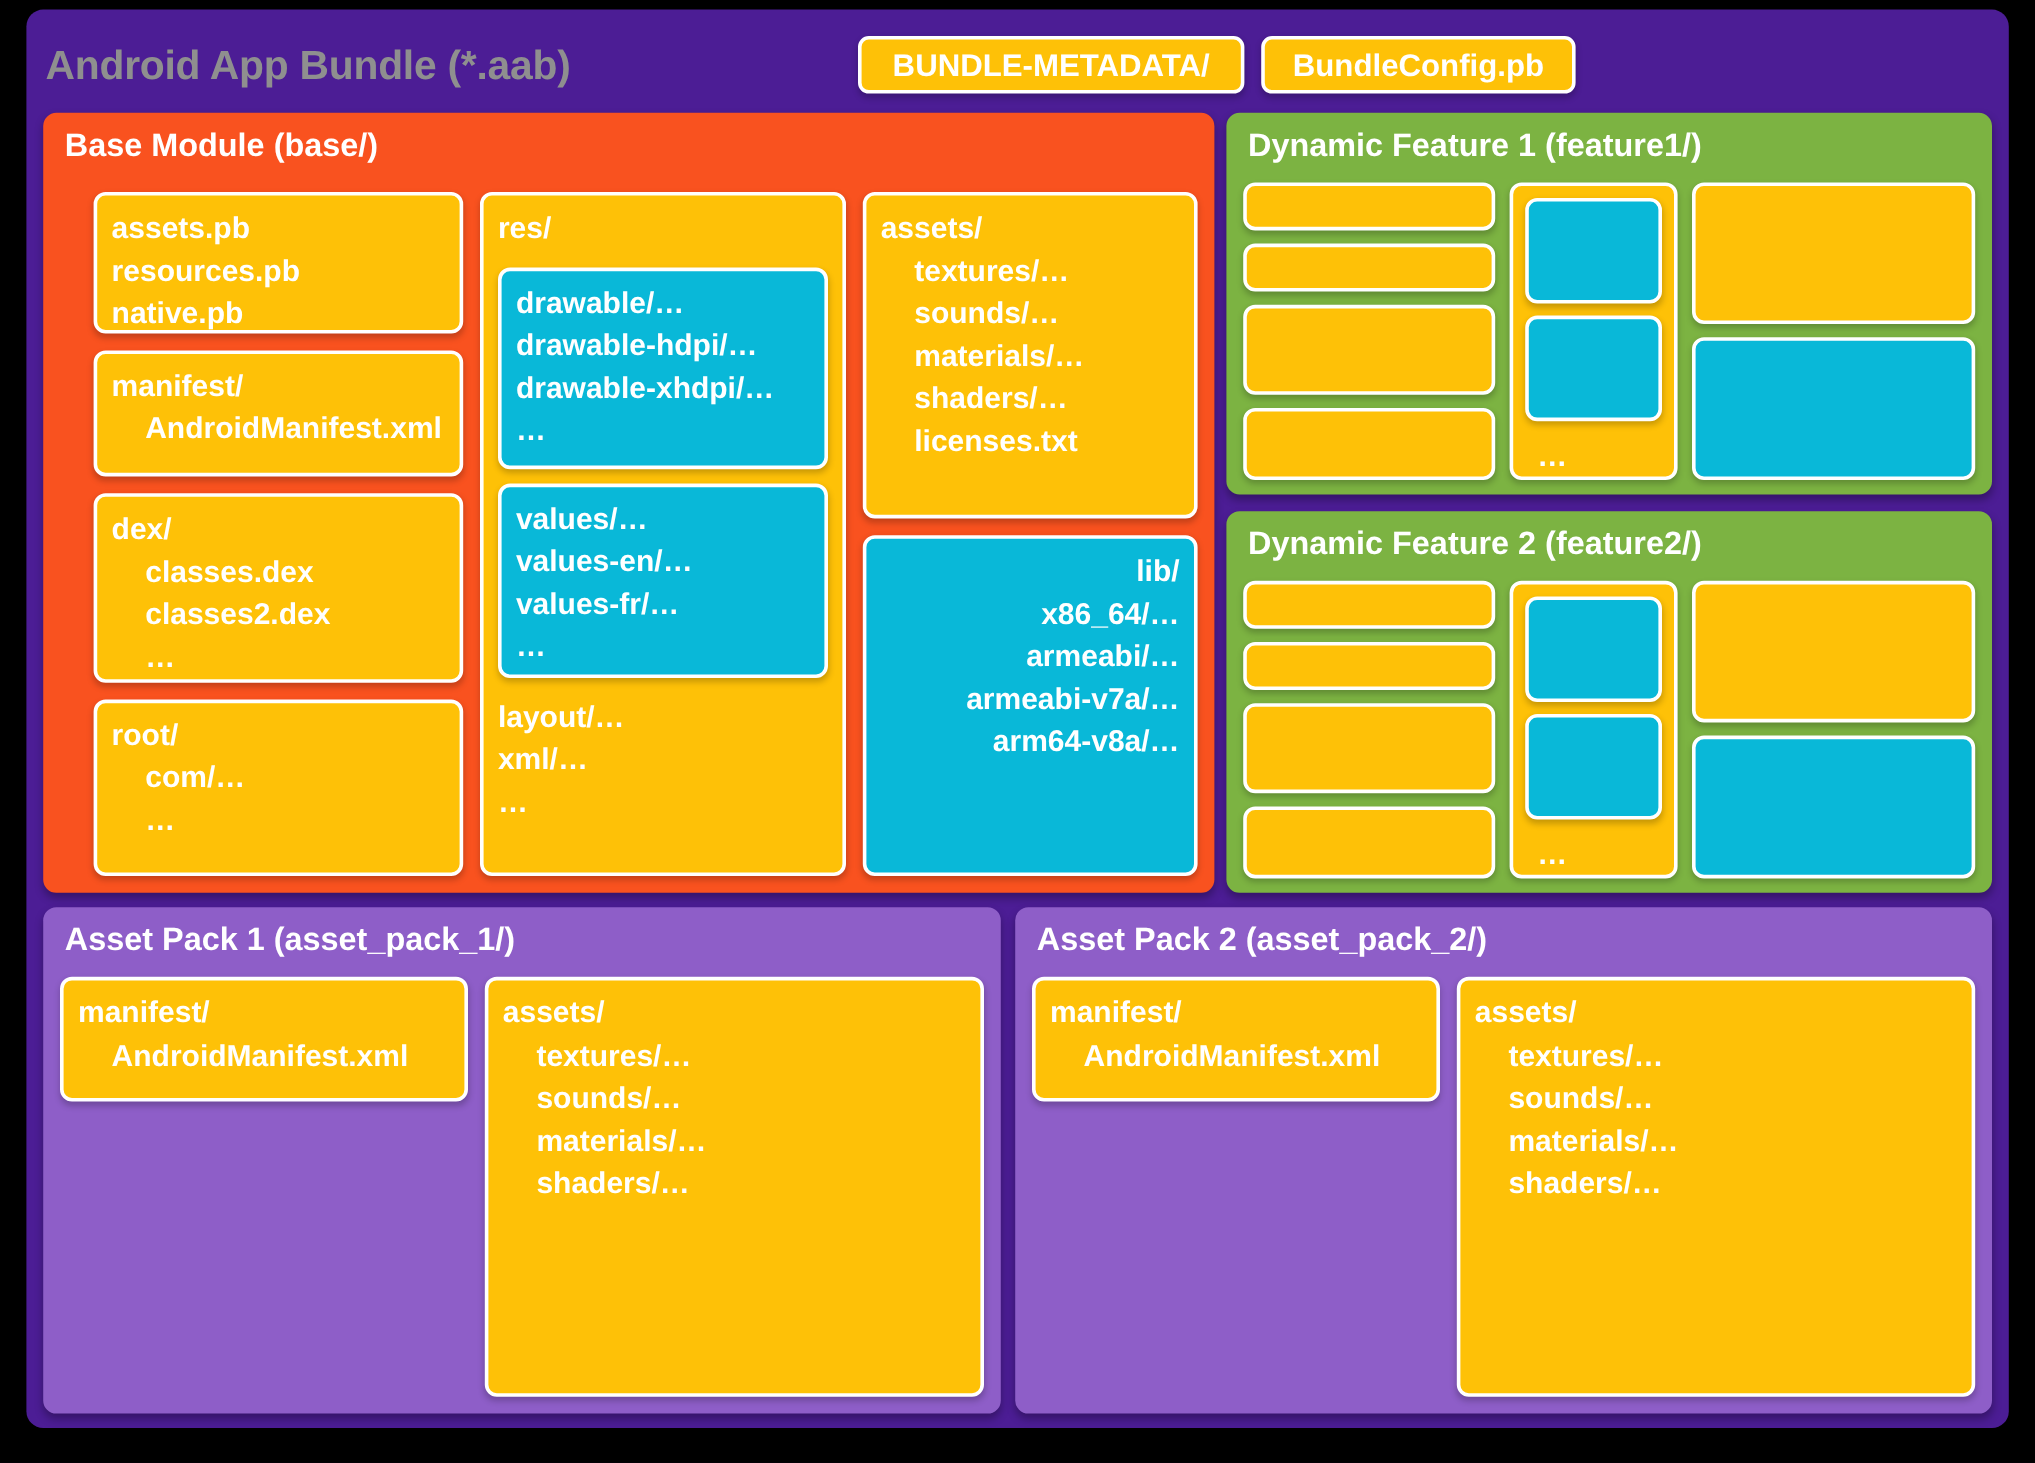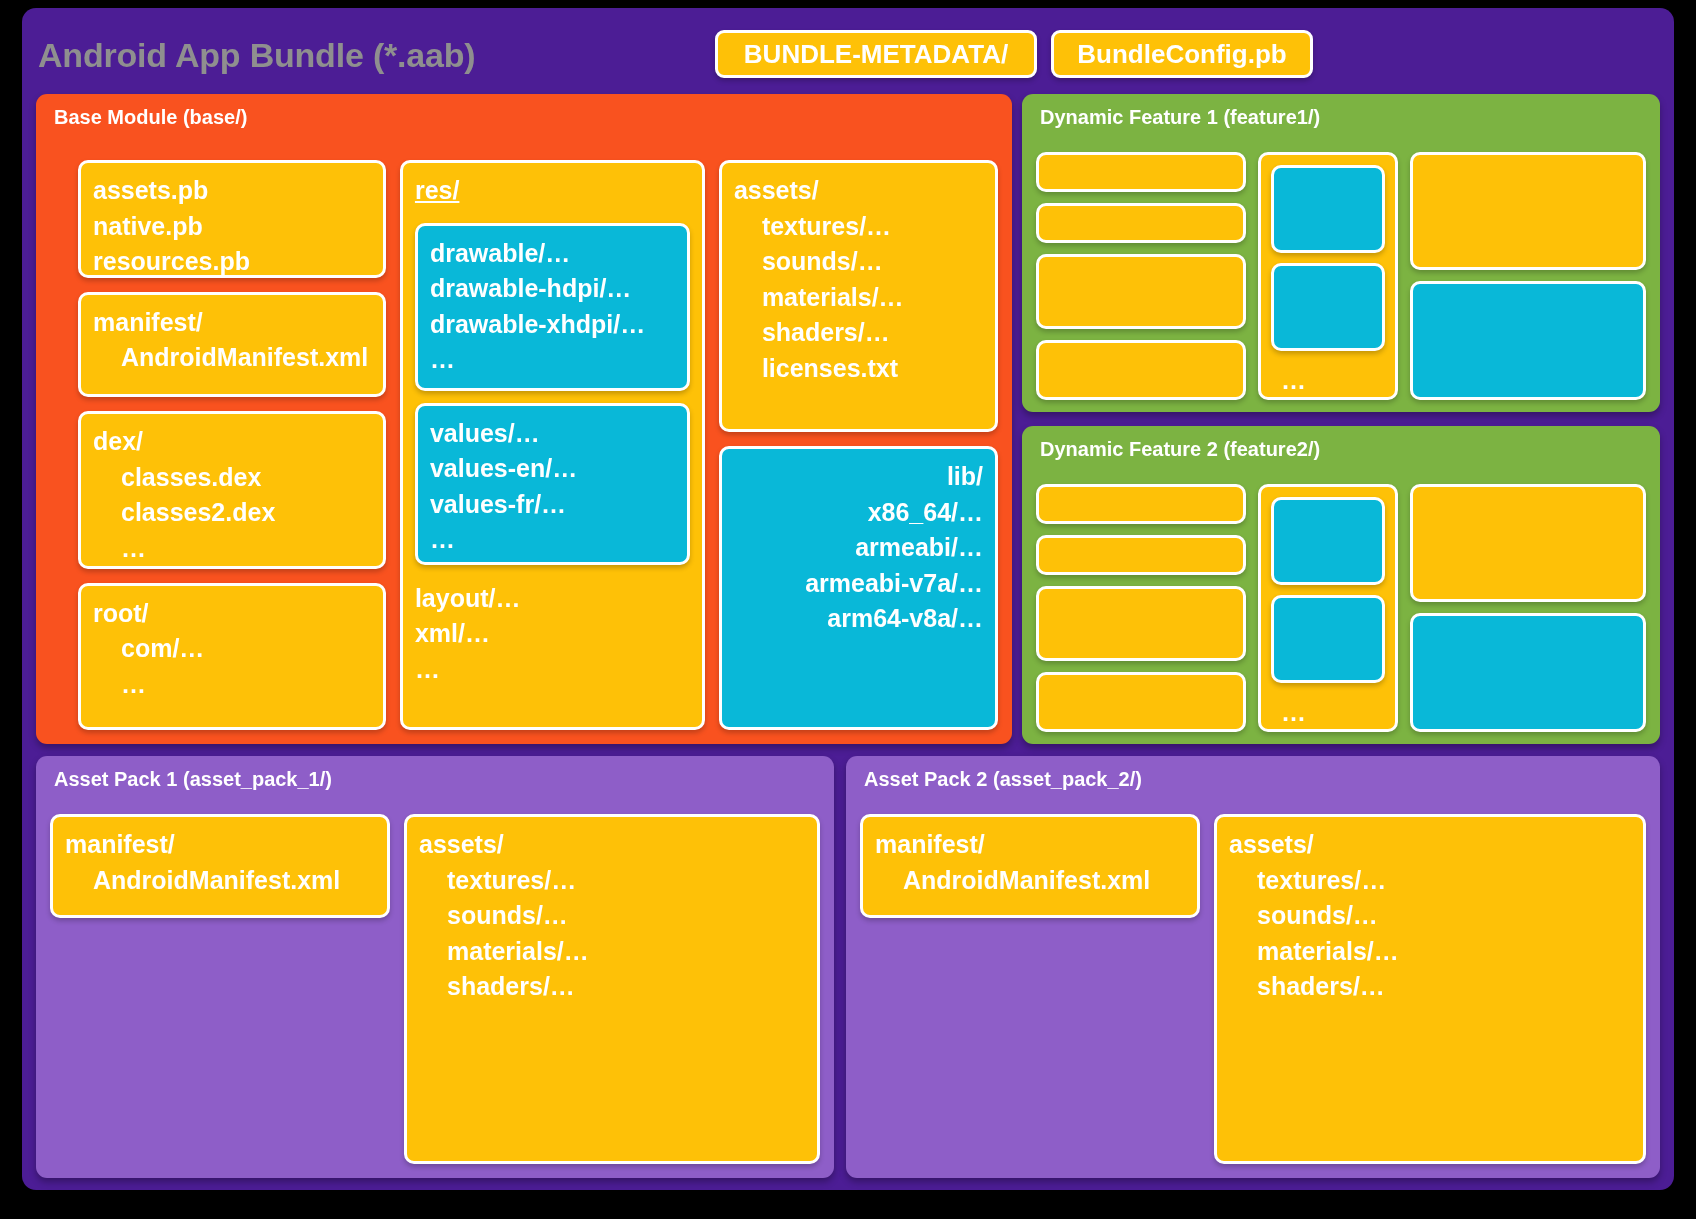--- a/index.html
+++ b/index.html
@@ -72,21 +72,21 @@
     position: absolute;
     border-radius: 11px;
     box-shadow: 0 4px 7px rgba(0,0,0,0.30);
     box-sizing: border-box;
   }
   .panel-title {
     position: absolute;
     left: 18px;
     top: 12px;
     color: #ffffff;
-    font-size: 20px;
+    font-size: 27px;
     font-weight: 700;
     white-space: nowrap;
   }
 
   
   #base-module {
     left: 14px;
     top: 86px;
     width: 976px;
     height: 650px;
@@ -126,21 +126,21 @@
   .card .line.indent { padding-left: 28px; }
   .card .dots { letter-spacing: 1px; }
 
   
   #card-pb-files      { height: 118px; }
   #card-manifest-base { height: 106px; }
   #card-dex           { height: 158px; }
   #card-root          { height: 148px; flex: 1 1 auto; }
 
   #card-res { height: 100%; display: flex; flex-direction: column; gap: 12px; padding: 10px 12px 12px 12px; }
-  #card-res .res-head { margin-bottom: 2px; text-decoration: underline; }
+  #card-res .res-head { margin-bottom: 2px; }
   #card-res .card { margin: 0; }
   #card-drawables { height: 168px; }
   #card-values    { height: 162px; }
   #res-tail { margin-top: 4px; }
 
   #card-assets-base { height: 272px; }
   #card-lib         { height: 268px; flex: 1 1 auto; text-align: right; }
 
   
   .feature-panel {
@@ -240,22 +240,22 @@
   </div>
 
   <div class="panel" id="base-module">
     <div class="panel-title">Base Module (base/)</div>
 
     <div id="base-body">
 
       <div class="base-col" id="base-col-1">
         <div class="card yellow" id="card-pb-files">
           <div class="line">assets.pb</div>
+          <div class="line">resources.pb</div>
           <div class="line">native.pb</div>
-          <div class="line">resources.pb</div>
         </div>
 
         <div class="card yellow" id="card-manifest-base">
           <div class="line">manifest/</div>
           <div class="line indent">AndroidManifest.xml</div>
         </div>
 
         <div class="card yellow" id="card-dex">
           <div class="line">dex/</div>
           <div class="line indent">classes.dex</div>

